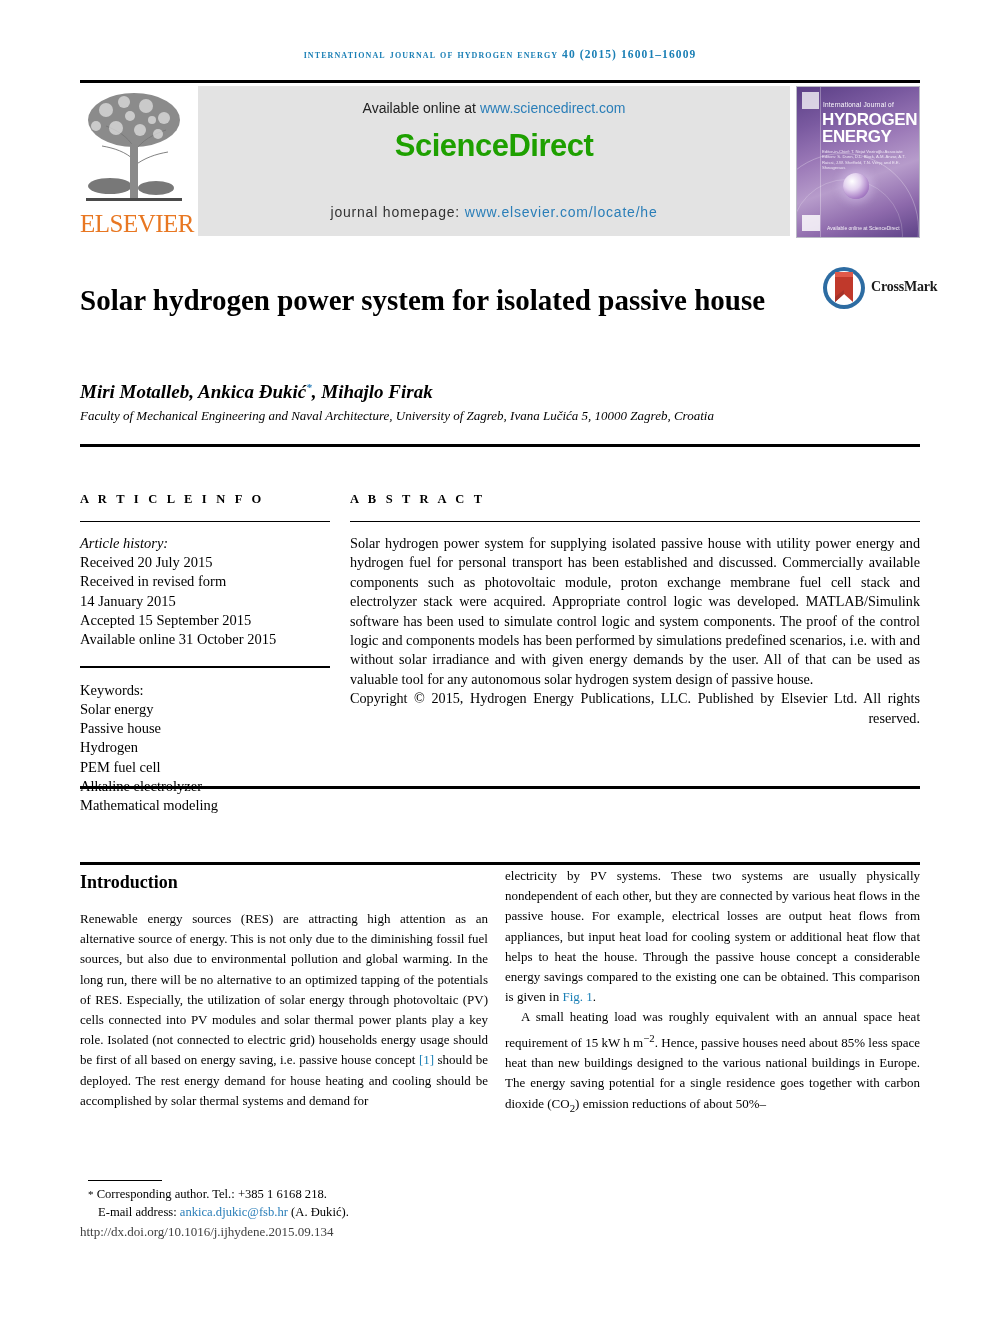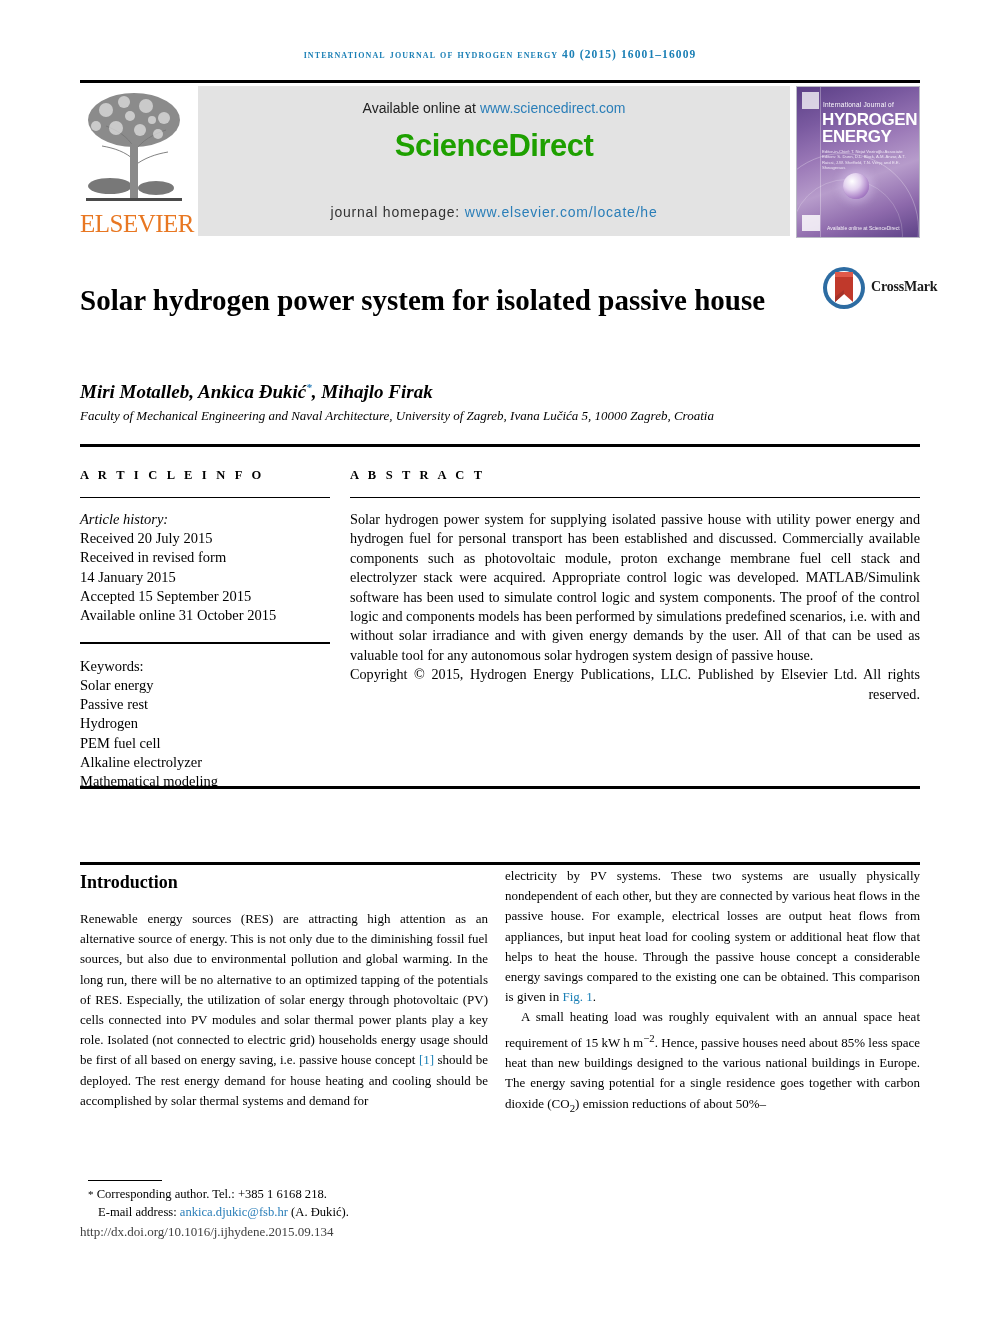--- a/index.html
+++ b/index.html
@@ -255,20 +255,21 @@
     left: 350px;
     top: 468px;
     width: 570px;
   }
   .sec-head {
     font-family: "Liberation Serif", serif;
     font-size: 12.5px;
     font-weight: bold;
     letter-spacing: 3.2px;
     color: #000;
+    margin-top: 24px;
   }
   .hr-thin {
     height: 1px;
     background: #000;
     margin-top: 14px;
   }
   .info-body {
     margin-top: 12px;
     font-family: "Liberation Serif", serif;
     font-size: 14.5px;
@@ -467,21 +468,21 @@
       <div>Received 20 July 2015</div>
       <div>Received in revised form</div>
       <div>14 January 2015</div>
       <div>Accepted 15 September 2015</div>
       <div>Available online 31 October 2015</div>
     </div>
     <div class="hr-thin2"></div>
     <div class="kw-list">
       <div class="it">Keywords:</div>
       <div>Solar energy</div>
-      <div>Passive rest</div>
+      <div>Passive house</div>
       <div>Hydrogen</div>
       <div>PEM fuel cell</div>
       <div>Alkaline electrolyzer</div>
       <div>Mathematical modeling</div>
     </div>
   </div>
 
   <div class="col-abs">
     <div class="sec-head">A B S T R A C T</div>
     <div class="hr-thin"></div>

